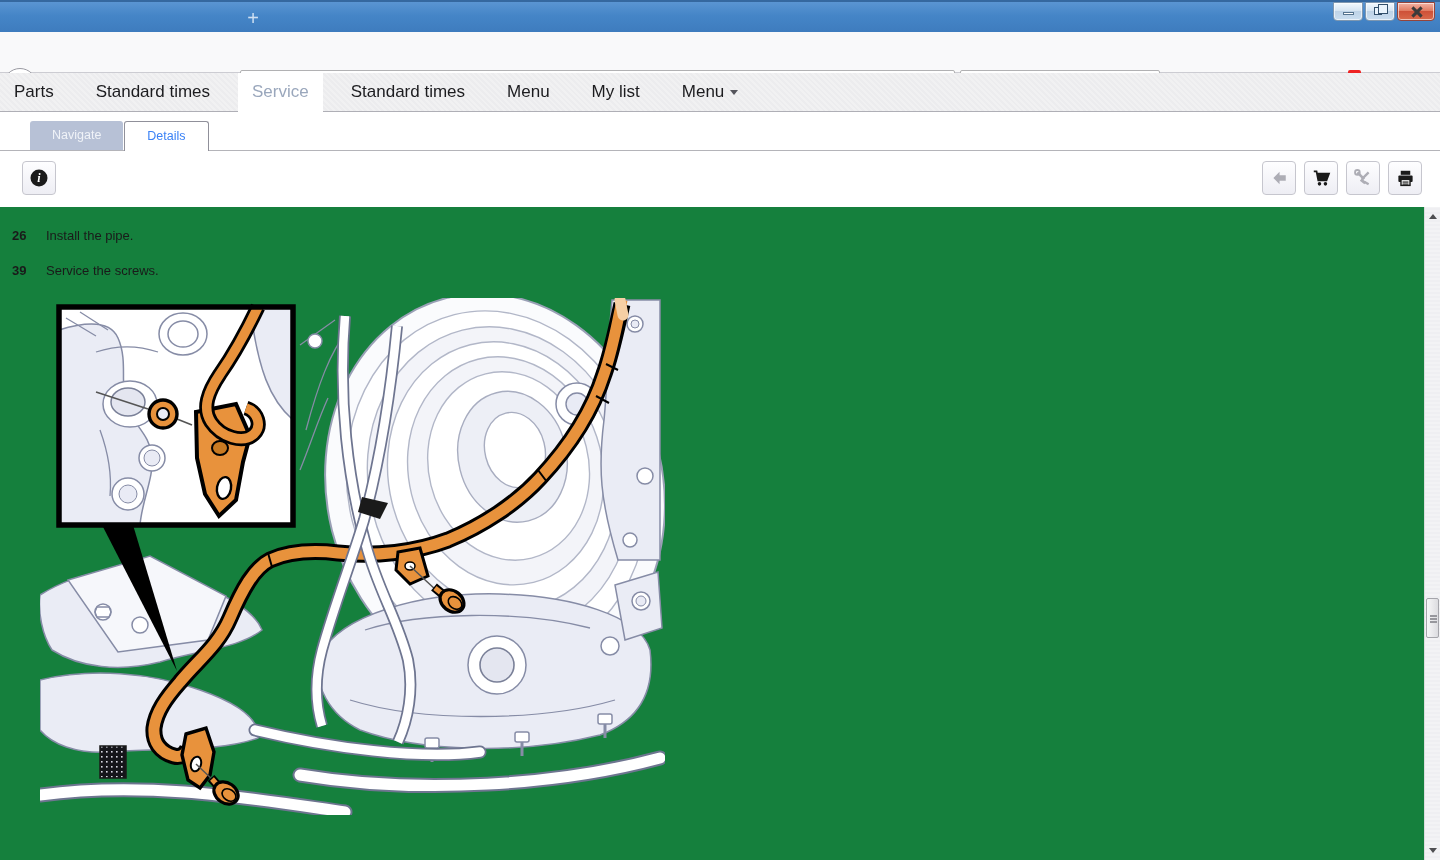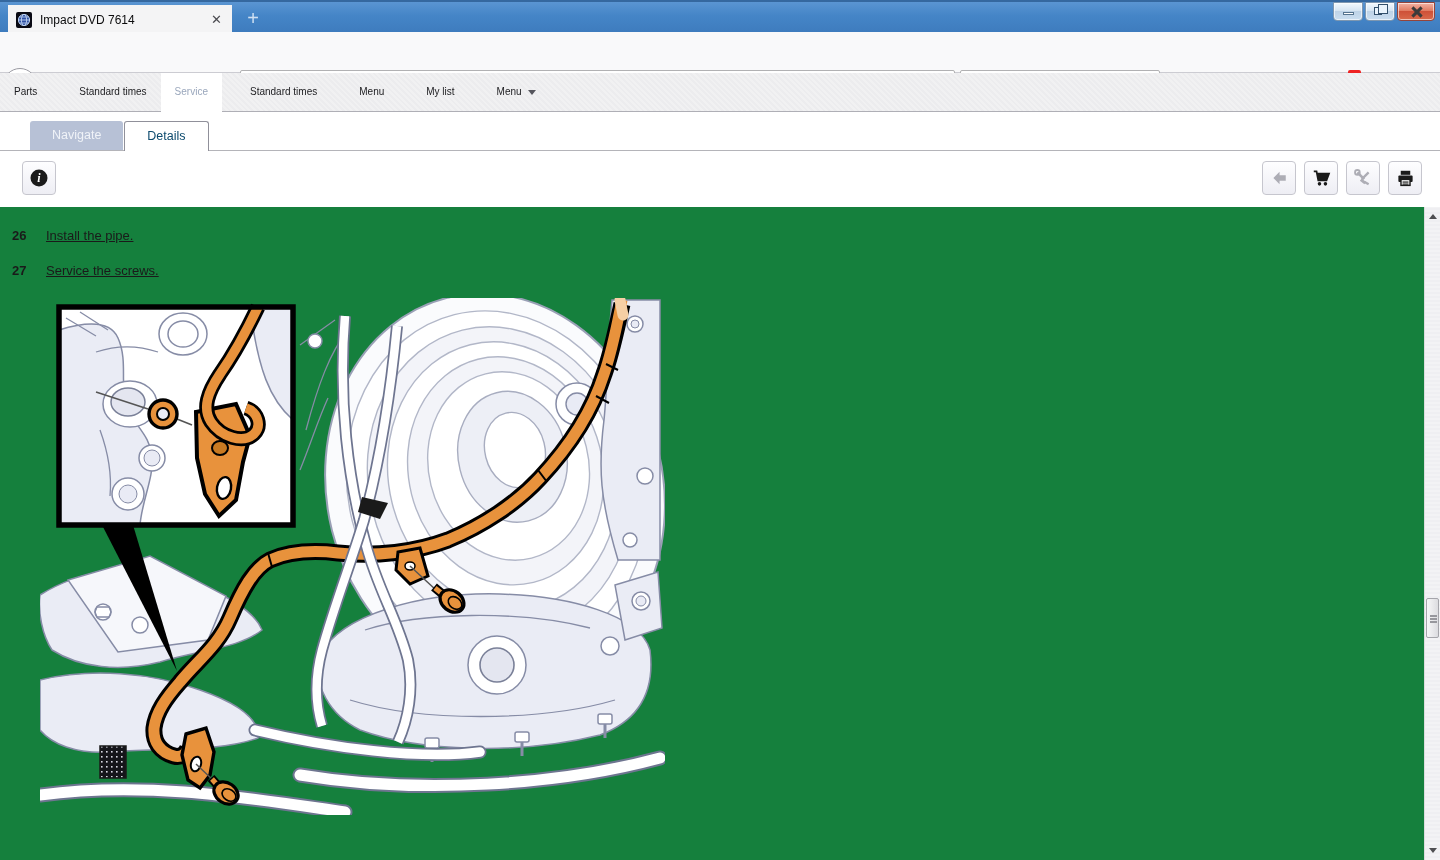--- a/index.html
+++ b/index.html
@@ -50,45 +50,45 @@
     display:flex; align-items:center; justify-content:center; }
   #ext-badge { position:absolute; right:1px; top:2px; min-width:13px; height:12px; background:#E22; color:#fff; font-size:9px;
     font-weight:bold; border-radius:2px; display:flex; align-items:center; justify-content:center; padding:0 2px; }
   .hamburger { width:14px; height:11px; display:flex; flex-direction:column; justify-content:space-between; }
   .hamburger i { display:block; height:1.8px; background:#0c0c0d; }
 
   
   #menubar { position:absolute; left:0; top:73px; width:1440px; height:39px;
     background:repeating-linear-gradient(45deg,#F1F1F2 0 2px,#ECECEE 2px 4px), linear-gradient(#F4F4F5,#E6E6E9);
     border-bottom:1px solid #AFAFB6; display:flex; }
-  .menu-item { padding:0 14px; line-height:38px; font-size:10px; color:#1c1c1f; position:relative; }
+  .menu-item { padding:0 14px; line-height:38px; font-size:17px; color:#1c1c1f; position:relative; }
   .menu-item.active { background:#fff; color:#9AA7BC; box-shadow:0 2px 0 #fff; }
   #menu-caret { display:inline-block; margin-left:6px; width:0; height:0; border-left:4px solid transparent;
     border-right:4px solid transparent; border-top:5px solid #55555c; vertical-align:middle; }
 
   
   #subtabs { position:absolute; left:0; top:112px; width:1440px; height:39px; background:#fff; border-bottom:1px solid #B4B4B9;
     display:flex; align-items:flex-end; padding-left:30px; }
   .subtab { height:29px; line-height:29px; padding:0 22px; font-size:12.5px; border-radius:3px 3px 0 0; }
   #tab-navigate { background:#B7C1D6; color:#F0F3F8; margin-right:1px; }
-  #tab-details { background:#fff; border:1px solid #90909A; border-bottom:none; color:#0c4a6e; height:30px; margin-bottom:-1px;
+  #tab-details { background:#fff; border:1px solid #90909A; border-bottom:none; color:#3b82f6; height:30px; margin-bottom:-1px;
     position:relative; z-index:2; box-shadow:0 1px 0 #fff; }
 
   
   #content-toolbar { position:absolute; left:0; top:151px; width:1440px; height:56px; background:#fff; }
   .tbtn { width:34px; height:34px; border:1px solid #C6C6CE; border-radius:4px;
     background:linear-gradient(180deg,#FEFEFF,#EEEEF4); display:flex; align-items:center; justify-content:center; }
   #info-button { position:absolute; left:22px; top:10px; }
   .tb-right { position:absolute; right:18px; top:10px; display:flex; gap:8px; }
 
   
   #content { position:absolute; left:0; top:207px; width:1424px; height:653px; background:#15803d; }
   .step { position:absolute; left:0; font-size:13px; color:#1a1a1a; }
   .step .num { position:absolute; left:12px; font-weight:bold; }
-  .step .txt { position:absolute; left:46px; white-space:nowrap;text-decoration:underline; }
+  .step .txt { position:absolute; left:46px; white-space:nowrap; }
   #illustration { position:absolute; left:40px; top:91px; width:625px; height:517px; }
 
   
   #vscroll { position:absolute; left:1424px; top:207px; width:16px; height:653px;
     background:repeating-linear-gradient(0deg,#F3F3F5 0 2px,#EFEFF2 2px 4px); border-left:1px solid #DCDCDE; }
   .sarrow { position:absolute; left:0; width:15px; height:15px; display:flex; align-items:center; justify-content:center; }
   .sarrow span { width:0; height:0; border-left:4px solid transparent; border-right:4px solid transparent; }
   #sarrow-up { top:2px; } #sarrow-up span { border-bottom:5px solid #4f4f52; }
   #sarrow-down { bottom:2px; } #sarrow-down span { border-top:5px solid #4f4f52; }
   #sthumb { position:absolute; left:1px; top:391px; width:13px; height:40px; border:1px solid #A5A5AB; border-radius:2px;
@@ -99,33 +99,20 @@
   
   .lav { fill:var(--lavender,#EAECF5); stroke:var(--line-stroke,#868CA6); stroke-width:1.5; }
   .whp { fill:#fff; stroke:var(--line-stroke,#868CA6); stroke-width:1.5; }
   .ln  { fill:none; stroke:var(--line-stroke,#868CA6); stroke-width:1.3; }
   .oFill { fill:var(--accent-orange,#E8923C); stroke:#000; }
 </style>
 </head>
 <body>
 
 <div id="titlebar">
-  <div id="browser-tab">
-    <span id="tab-favicon">
-      <svg width="14" height="14" viewBox="0 0 14 14">
-          <circle cx="7" cy="7" r="5.6" fill="#2E4FA3" stroke="#BFD4F2" stroke-width="1"></circle>
-          <ellipse cx="7" cy="7" rx="2.6" ry="5.6" fill="none" stroke="#BFD4F2" stroke-width="0.9"></ellipse>
-          <line x1="1.4" y1="7" x2="12.6" y2="7" stroke="#BFD4F2" stroke-width="0.9"></line>
-          <line x1="2.2" y1="4" x2="11.8" y2="4" stroke="#BFD4F2" stroke-width="0.8"></line>
-          <line x1="2.2" y1="10" x2="11.8" y2="10" stroke="#BFD4F2" stroke-width="0.8"></line>
-        </svg>
-    </span>
-    <span id="tab-title">Impact DVD 7614</span>
-    <span id="tab-close">✕</span>
-  </div>
   <div id="new-tab-button">+</div>
   <div class="win-controls">
     <div class="winbtn">
         <span class="glyph-min"></span>
       </div>
     <div class="winbtn">
         <span class="glyph-restore"></span>
       </div>
     <div class="winbtn close">
         <span class="glyph-x"></span>
@@ -222,21 +209,21 @@
           <i></i>
           <i></i>
         </span>
     </div>
   </div>
 </div>
 
 <div id="menubar">
   <div class="menu-item">Parts</div>
   <div class="menu-item" style="margin-left:14px">Standard times</div>
-  <div class="menu-item active" style="">Service</div>
+  <div class="menu-item active" style="margin-left:14px">Service</div>
   <div class="menu-item" style="margin-left:14px">Standard times</div>
   <div class="menu-item" style="margin-left:14px">Menu</div>
   <div class="menu-item" style="margin-left:14px">My list</div>
   <div class="menu-item" style="margin-left:14px"><span>Menu</span><span id="menu-caret"></span></div>
 </div>
 
 <div id="subtabs">
   <div class="subtab" id="tab-navigate">Navigate</div>
   <div class="subtab" id="tab-details">Details</div>
 </div>
@@ -281,21 +268,21 @@
     </div>
   </div>
 </div>
 
 <div id="content">
   <div class="step" style="top:21px">
     <span class="num">26</span>
     <span class="txt">Install the pipe.</span>
   </div>
   <div class="step" style="top:56px">
-    <span class="num">27</span>
+    <span class="num">39</span>
     <span class="txt">Service the screws.</span>
   </div>
 
   <svg id="illustration" viewBox="40 298 625 517">
     <defs>
       <pattern id="hatch" width="5" height="5" patternUnits="userSpaceOnUse">
         <rect width="5" height="5" fill="#15151a"></rect>
           <rect x="1" y="1" width="1.6" height="1.6" fill="#d8d8e2"></rect>
       </pattern>
     </defs>

